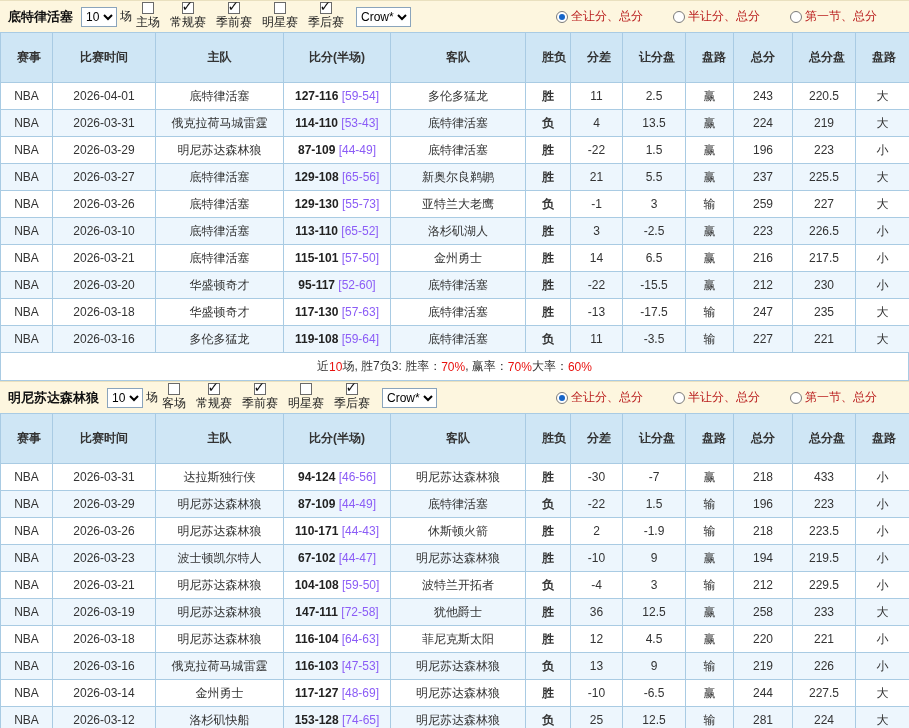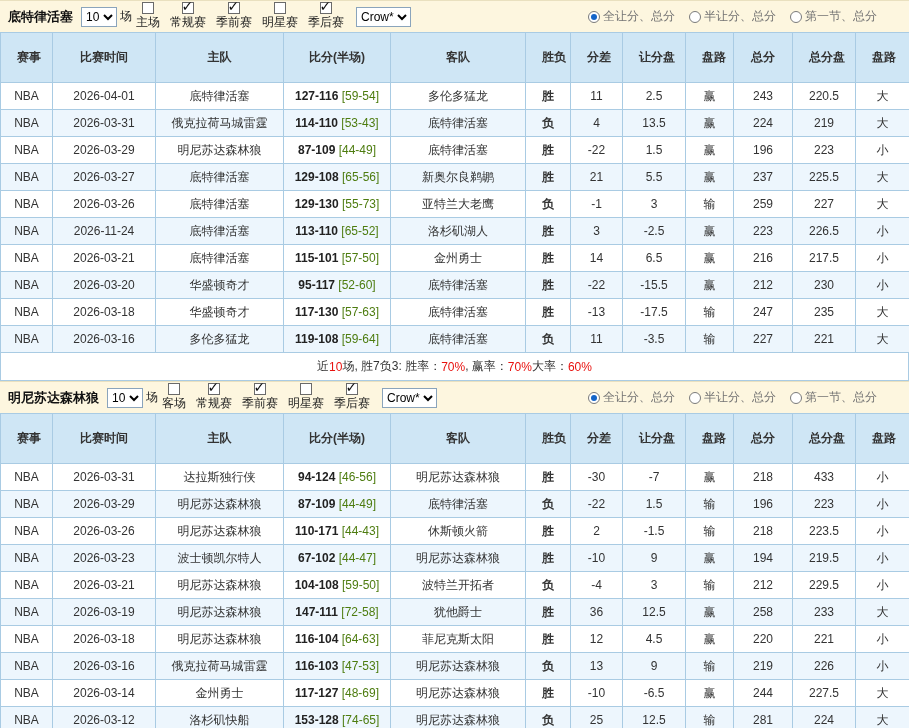--- a/index.html
+++ b/index.html
@@ -18,37 +18,37 @@
   .section-header { height:32px; background:#fdf6df; display:flex; align-items:center;
     padding:0 8px; font-size:12px; color:#222; border-top:1px solid #e9e0bf; }
   .team-name { font-weight:bold; font-size:13px; margin-right:6px; color:#111; }
   select { height:20px; font-size:12px; border:1px solid #8aa4bc; background:#fff; margin:0 2px; }
   .suffix { margin:0 4px 0 1px; }
   .cb-label { display:inline-flex; align-items:center; margin-right:10px; cursor:pointer;flex-direction:column; }
   .cb-box { width:12px; height:12px; border:1px solid #6a6a6a; background:#fff;
     display:inline-block; position:relative; margin-right:1px; flex:0 0 auto; }
   .cb-box.checked::after { content:"\2713"; position:absolute; left:-1px; top:-5px;
     font-size:14px; font-weight:bold; color:#111; }
-  .radio-group { margin-left:auto; display:flex; align-items:center; gap:14px;
-    color:#737373; padding-right:24px; }
+  .radio-group { margin-left:auto; display:flex; align-items:center; gap:30px;
+    color:#b91c1c; padding-right:24px; }
   .radio-label { display:inline-flex; align-items:center; gap:3px; cursor:pointer; }
   .radio-circle { width:12px; height:12px; border:1px solid #7a7a7a; border-radius:50%;
     background:#fff; position:relative; display:inline-block; flex:0 0 auto; }
   .radio-circle.selected::after { content:""; position:absolute; left:2px; top:2px;
     width:6px; height:6px; border-radius:50%; background:#1464c8; }
 
   .stats-table { width:909px; border-collapse:collapse; table-layout:fixed; font-size:12px; }
   .stats-table th { background:#cfe6f5; border:1px solid #a9cbe3; height:32px;
     font-weight:bold; color:#333; padding:16px; white-space:nowrap; overflow:hidden; }
   .stats-table td { border:1px solid #a9cbe3; height:27px; text-align:center; padding:0;
     color:#333; white-space:nowrap; overflow:hidden; }
   .stats-table tbody tr:nth-child(even) { background:#edf6fd; }
   .t-focus { color:#ff6600; }
   .score-full { font-weight:bold; color:#222; }
-  .half { color:#4d7c0f; }
+  .half { color:#8b5cf6; }
   .res-win { color:#e8120f; font-weight:bold; }
   .res-loss { color:#1414cc; font-weight:bold; }
   .num-a { color:#24459e;margin-left:12px; }
   .num-b { color:#0a6cd6; }
   .rg-red { color:#e8120f; }
   .rg-green { color:#0f9030; }
 
   .summary { height:28px; border:1px solid #a9cbe3; border-top:none;
     display:flex; align-items:center; justify-content:center; font-size:12px; }
   .sm-red { color:#e8120f; }
@@ -193,21 +193,21 @@
               <td class="res-loss">负</td>
               <td class="num-a">-1</td>
               <td class="num-a">3</td>
               <td class="rg-green">输</td>
               <td class="num-b">259</td>
               <td class="num-b">227</td>
               <td class="rg-red">大</td>
             </tr>
             <tr>
               <td>NBA</td>
-              <td>2026-11-24</td>
+              <td>2026-03-10</td>
               <td class="t-focus">底特律活塞</td>
               <td><span class="score-full">113-110</span><span class="half"> [65-52]</span></td>
               <td>洛杉矶湖人</td>
               <td class="res-win">胜</td>
               <td class="num-a">3</td>
               <td class="num-a">-2.5</td>
               <td class="rg-red">赢</td>
               <td class="num-b">223</td>
               <td class="num-b">226.5</td>
               <td class="rg-green">小</td>
@@ -380,21 +380,21 @@
               <td class="rg-green">小</td>
             </tr>
             <tr>
               <td>NBA</td>
               <td>2026-03-26</td>
               <td class="t-focus">明尼苏达森林狼</td>
               <td><span class="score-full">110-171</span><span class="half"> [44-43]</span></td>
               <td>休斯顿火箭</td>
               <td class="res-win">胜</td>
               <td class="num-a">2</td>
-              <td class="num-a">-1.5</td>
+              <td class="num-a">-1.9</td>
               <td class="rg-green">输</td>
               <td class="num-b">218</td>
               <td class="num-b">223.5</td>
               <td class="rg-green">小</td>
             </tr>
             <tr>
               <td>NBA</td>
               <td>2026-03-23</td>
               <td>波士顿凯尔特人</td>
               <td><span class="score-full">67-102</span><span class="half"> [44-47]</span></td>

